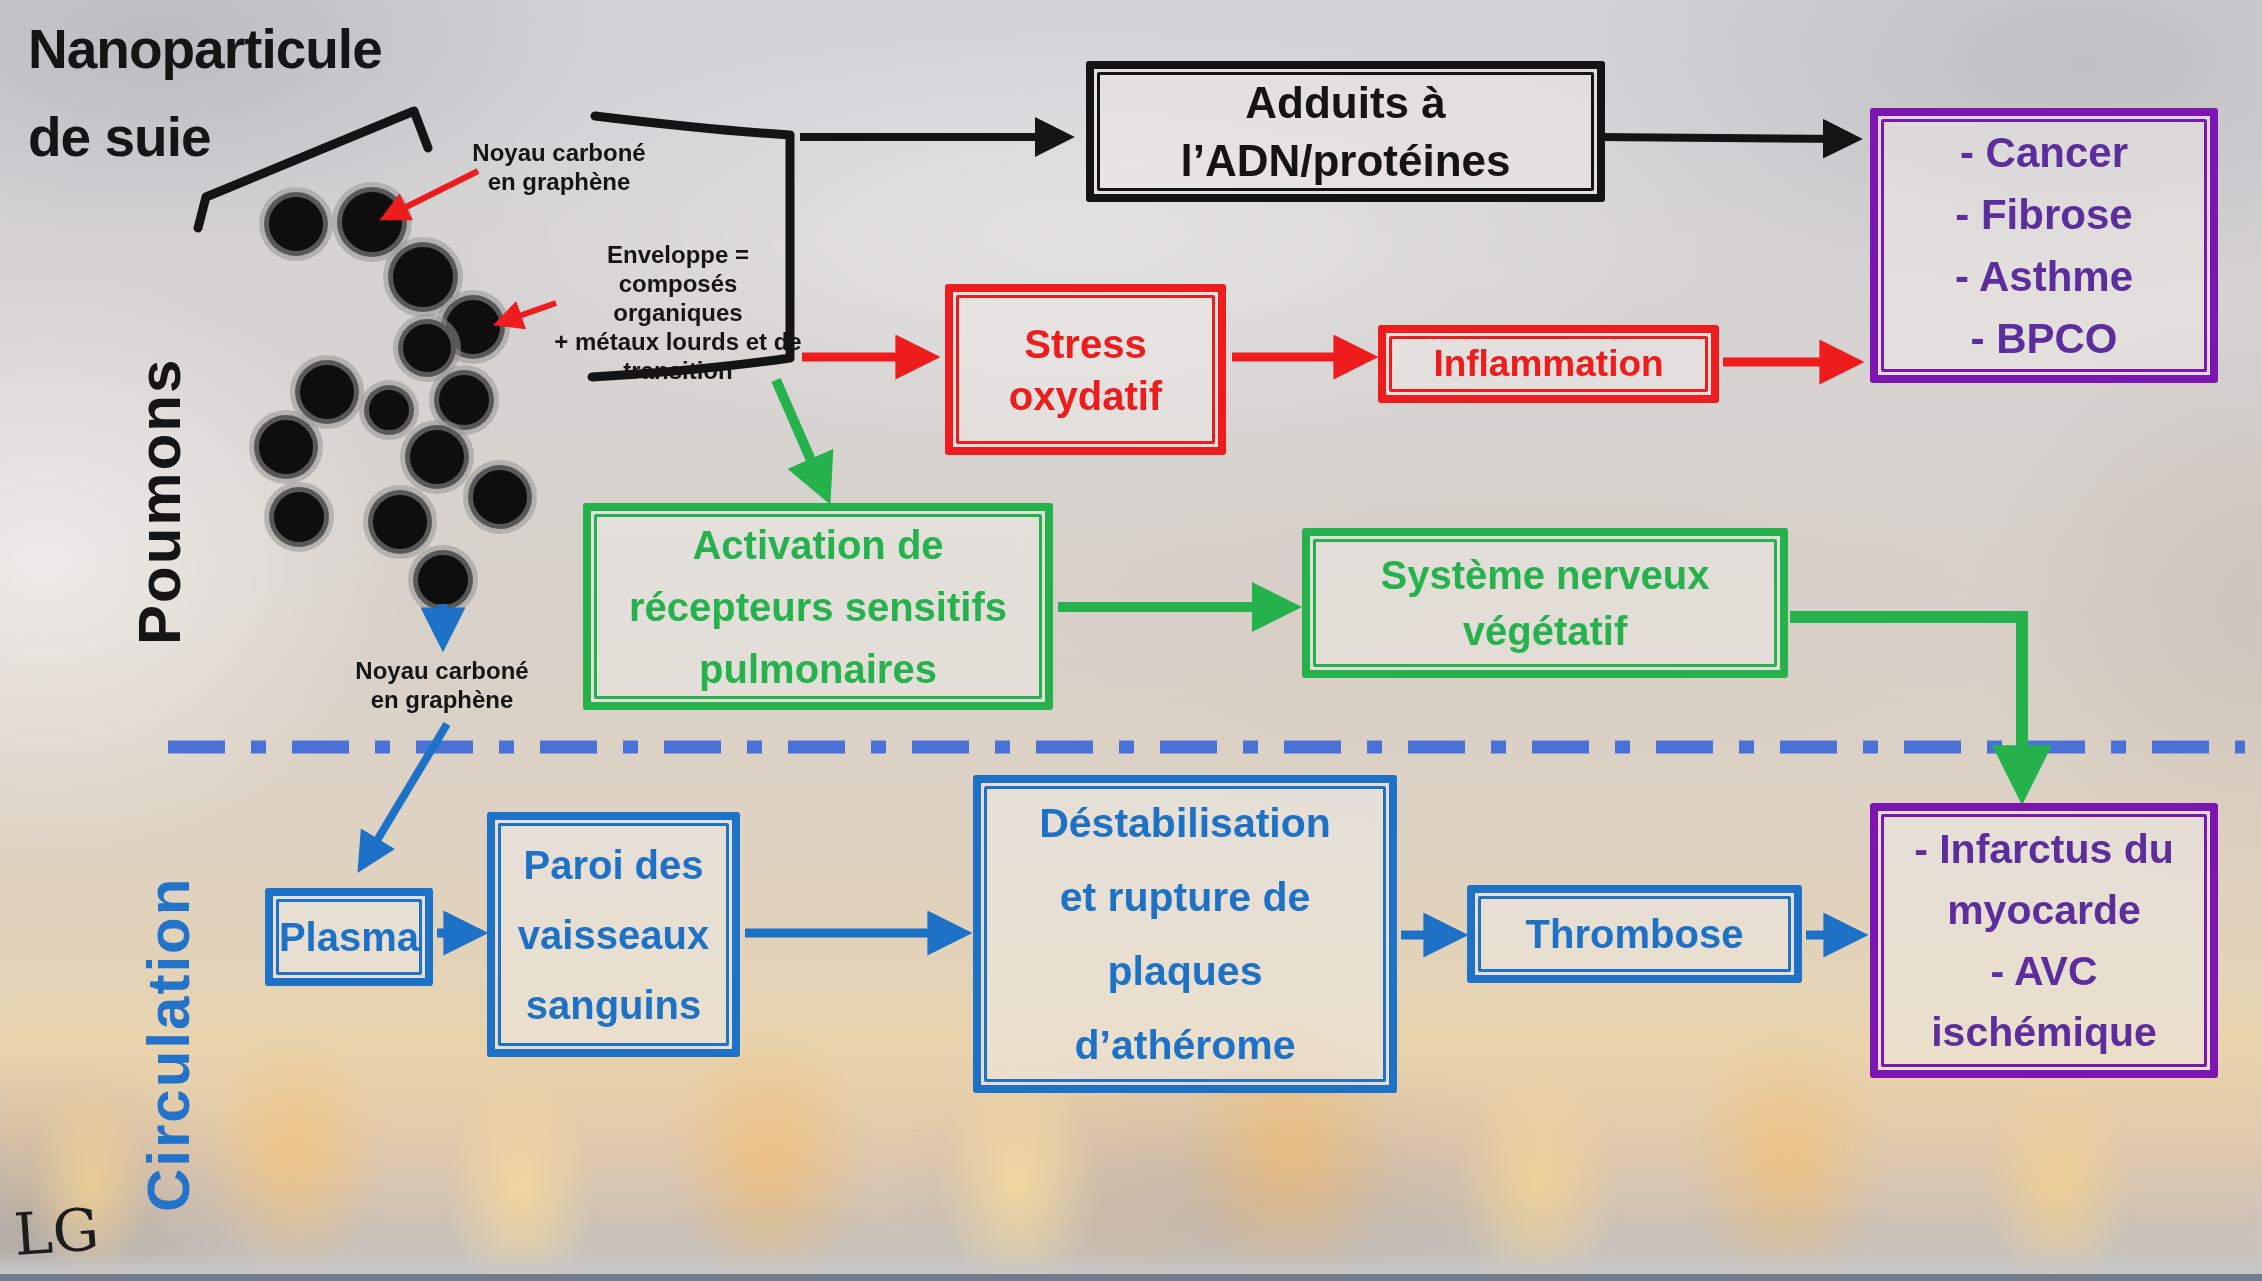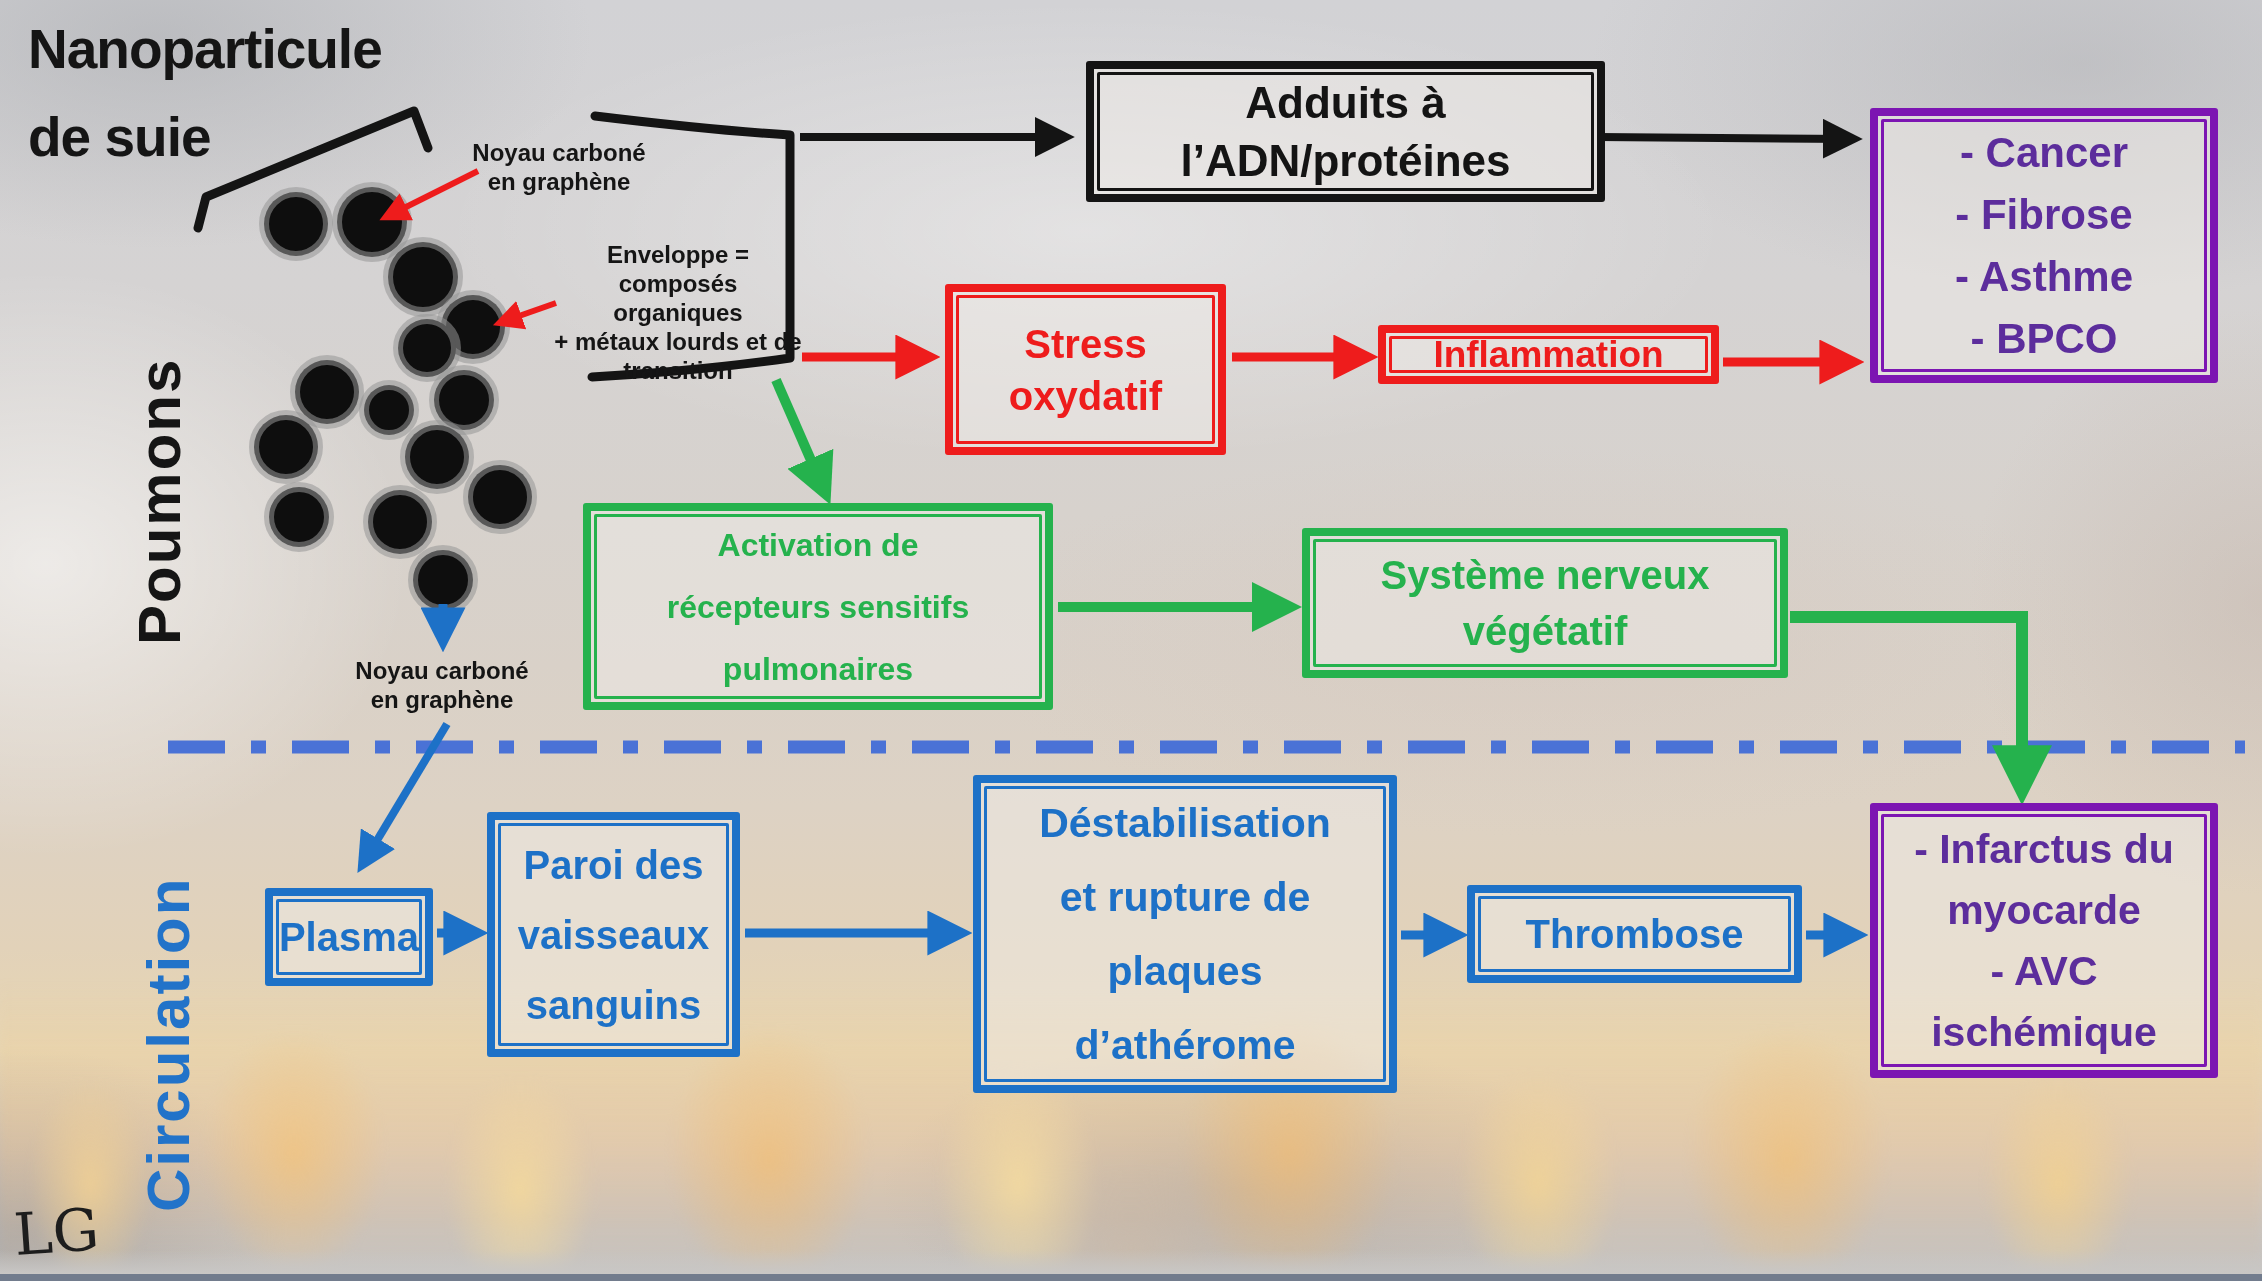--- a/index.html
+++ b/index.html
@@ -169,25 +169,25 @@
     <span style="color:#5c2d9c;">- Fibrose</span>
     <span style="color:#5c2d9c;">- Asthme</span>
     <span style="color:#5c2d9c;">- BPCO</span>
   </div>
 
   <div class="dbox" style="left:945px; top:284px; width:281px; height:171px; color:#ee1c1c; font-size:40px; line-height:52px;">
     <span>Stress</span>
     <span>oxydatif</span>
   </div>
 
-  <div class="dbox" style="left:1378px; top:325px; width:341px; height:59px; color:#ee1c1c; font-size:37px;">
+  <div class="dbox" style="left:1378px; top:325px; width:341px; height:78px; color:#ee1c1c; font-size:37px;">
     <span>Inflammation</span>
   </div>
 
-  <div class="dbox" style="left:583px; top:503px; width:470px; height:207px; color:#25b24d; font-size:32px; line-height:62px;align-items:center;">
+  <div class="dbox" style="left:583px; top:503px; width:470px; height:207px; color:#25b24d; font-size:40px; line-height:62px;align-items:center;">
     <span>Activation de</span>
     <span>récepteurs sensitifs</span>
     <span>pulmonaires</span>
   </div>
 
   <div class="dbox" style="left:1302px; top:528px; width:486px; height:150px; color:#25b24d; font-size:40px; line-height:56px;">
     <span>Système nerveux</span>
     <span>végétatif</span>
   </div>
 

